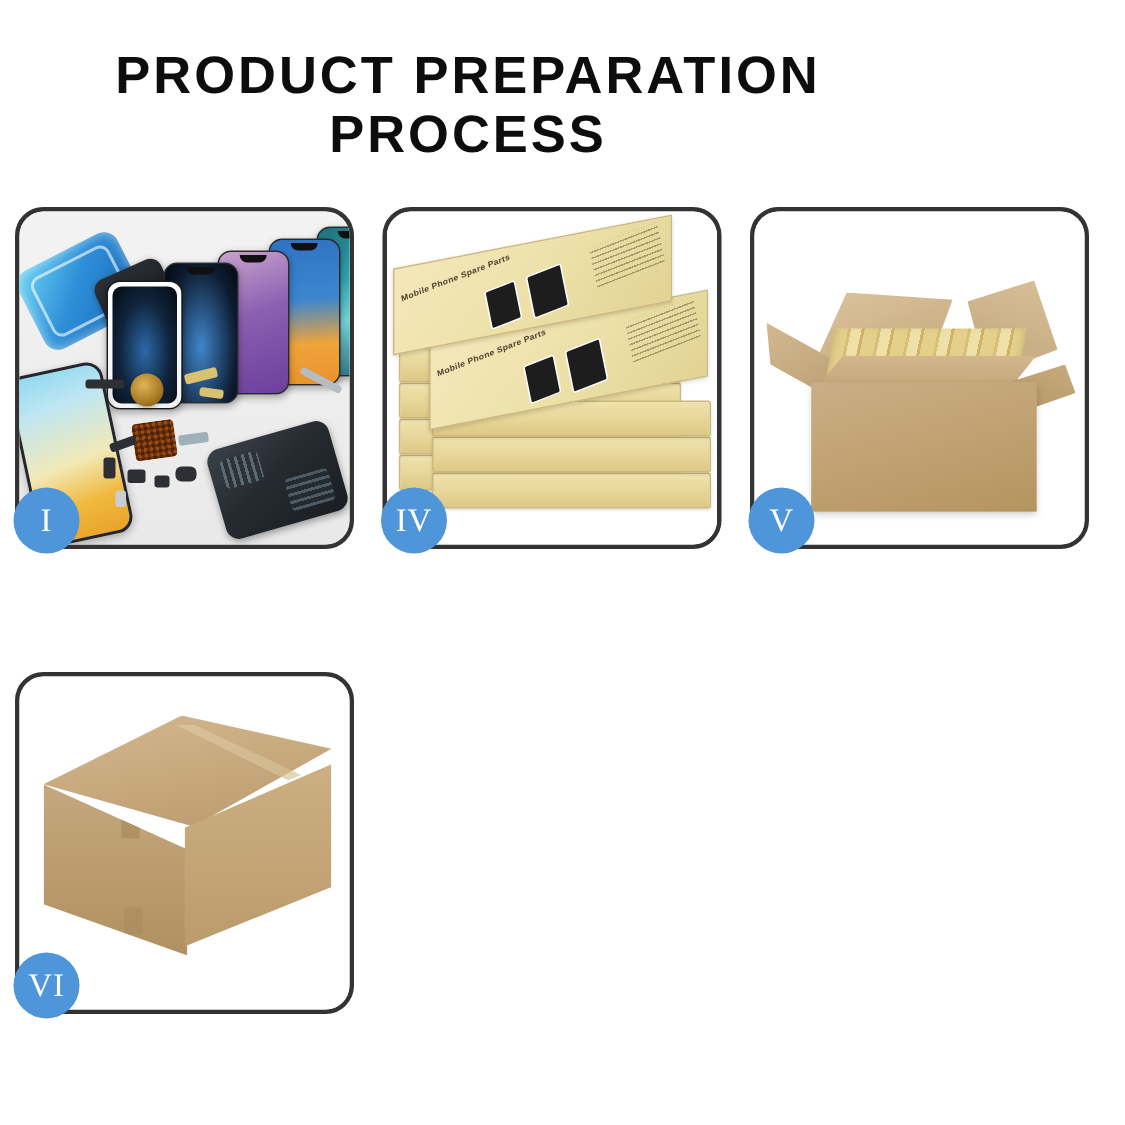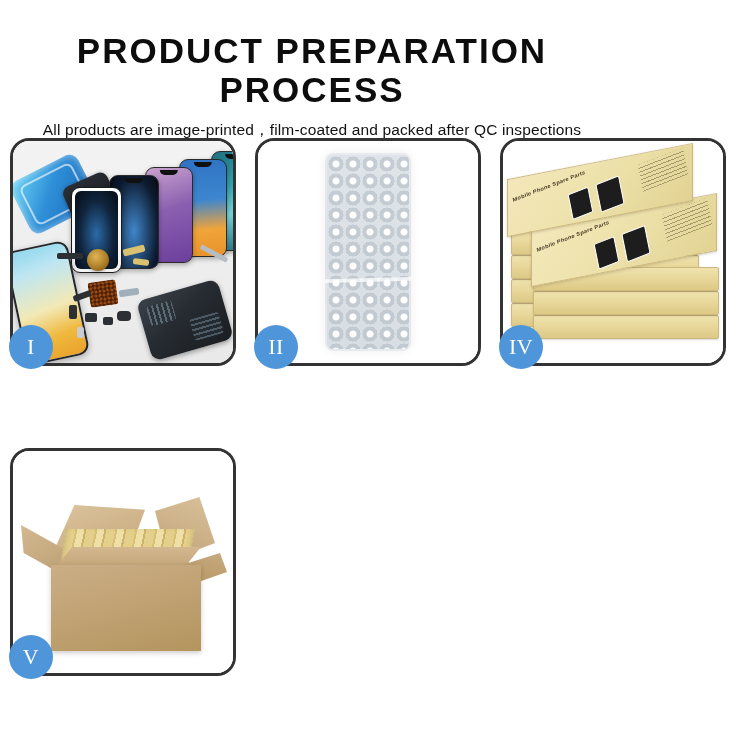--- a/index.html
+++ b/index.html
@@ -267,21 +267,20 @@
   }
   .c6tab{position:absolute;background:#ab8c5f;opacity:.75;border-radius:1px;}
 </style>
 </head>
 <body>
 
 <div class="page">
 
   <div class="header">
     <div class="title">PRODUCT PREPARATION PROCESS</div>
-    <div class="subtitle">All products are image-printed，film-coated and packed after QC inspections</div>
   </div>
 
   <div class="grid">
 
     <div class="panel">
       <div class="panel-inner p1">
         <div class="adh"></div>
         <div class="glassblk"></div>
 
         <div class="fan">
@@ -319,29 +318,20 @@
         <div class="prt" style="left:64px;top:186px;width:7px;height:11px;background:#c9cdd1;border-radius:2px;"></div>
         <div class="prt" style="left:196px;top:182px;width:6px;height:6px;background:#b9bfc4;border-radius:50%;"></div>
         <div class="prt" style="left:206px;top:190px;width:6px;height:6px;background:#b9bfc4;border-radius:50%;"></div>
         <div class="prt" style="left:186px;top:110px;width:30px;height:5px;background:#b6bcc2;transform:rotate(28deg);"></div>
 
         <div class="chassis"></div>
       </div>
       <div class="badge">I</div>
     </div>
 
-    <div class="panel">
-      <div class="panel-inner p2">
-        <div class="wrapsheet">
-          <div class="bubbles"></div>
-          <div class="wrapseam"></div>
-        </div>
-      </div>
-      <div class="badge">II</div>
-    </div>
 
 
     <div class="panel">
       <div class="panel-inner p4">
         <div class="stack">
           <div class="kbox" style="left:6px;top:146px;width:186px;height:22px;"></div>
           <div class="kbox" style="left:6px;top:122px;width:186px;height:22px;"></div>
           <div class="kbox" style="left:6px;top:98px;width:186px;height:22px;"></div>
           <div class="kbox" style="left:6px;top:74px;width:186px;height:22px;"></div>
           <div class="kbox" style="left:6px;top:50px;width:186px;height:22px;"></div>
@@ -376,15 +366,29 @@
         <div class="c5fill"></div>
         <div class="c5top"></div>
         <div class="c5flapBR"></div>
         <div class="c5body">
           <div class="c5front"></div>
         </div>
       </div>
       <div class="badge">V</div>
     </div>
 
+    <div class="panel">
+      <div class="panel-inner p6">
+        <div class="c6">
+          <div class="c6top"></div>
+          <div class="c6tape"></div>
+          <div class="c6left">
+            <div class="c6tab" style="left:52px;top:18px;width:12px;height:18px;"></div>
+            <div class="c6tab" style="left:54px;top:82px;width:12px;height:18px;"></div>
+          </div>
+          <div class="c6right"></div>
+        </div>
+      </div>
+      <div class="badge">VI</div>
+    </div>
 
   </div>
 </div>
 
 </body></html>

